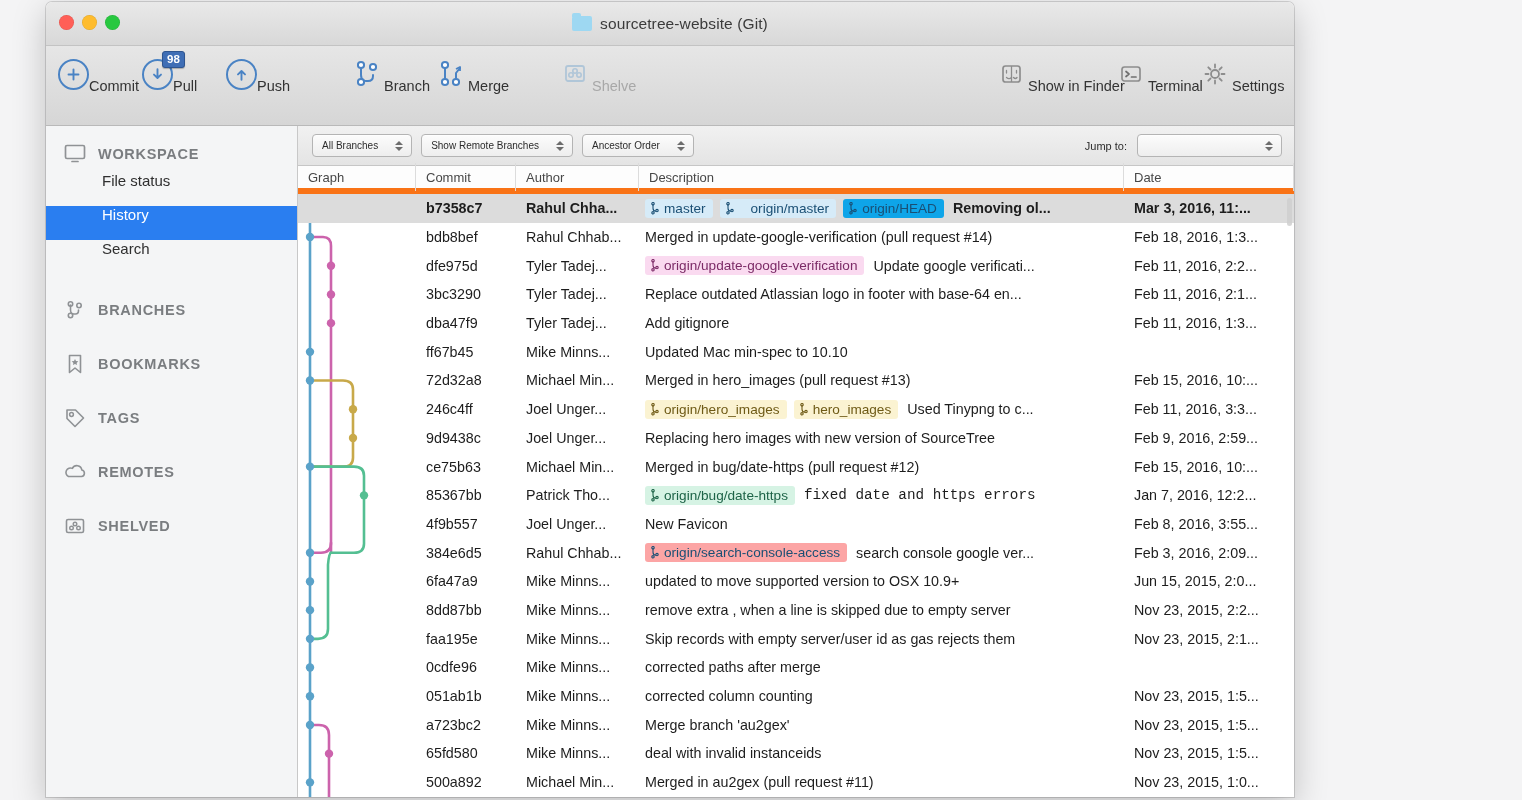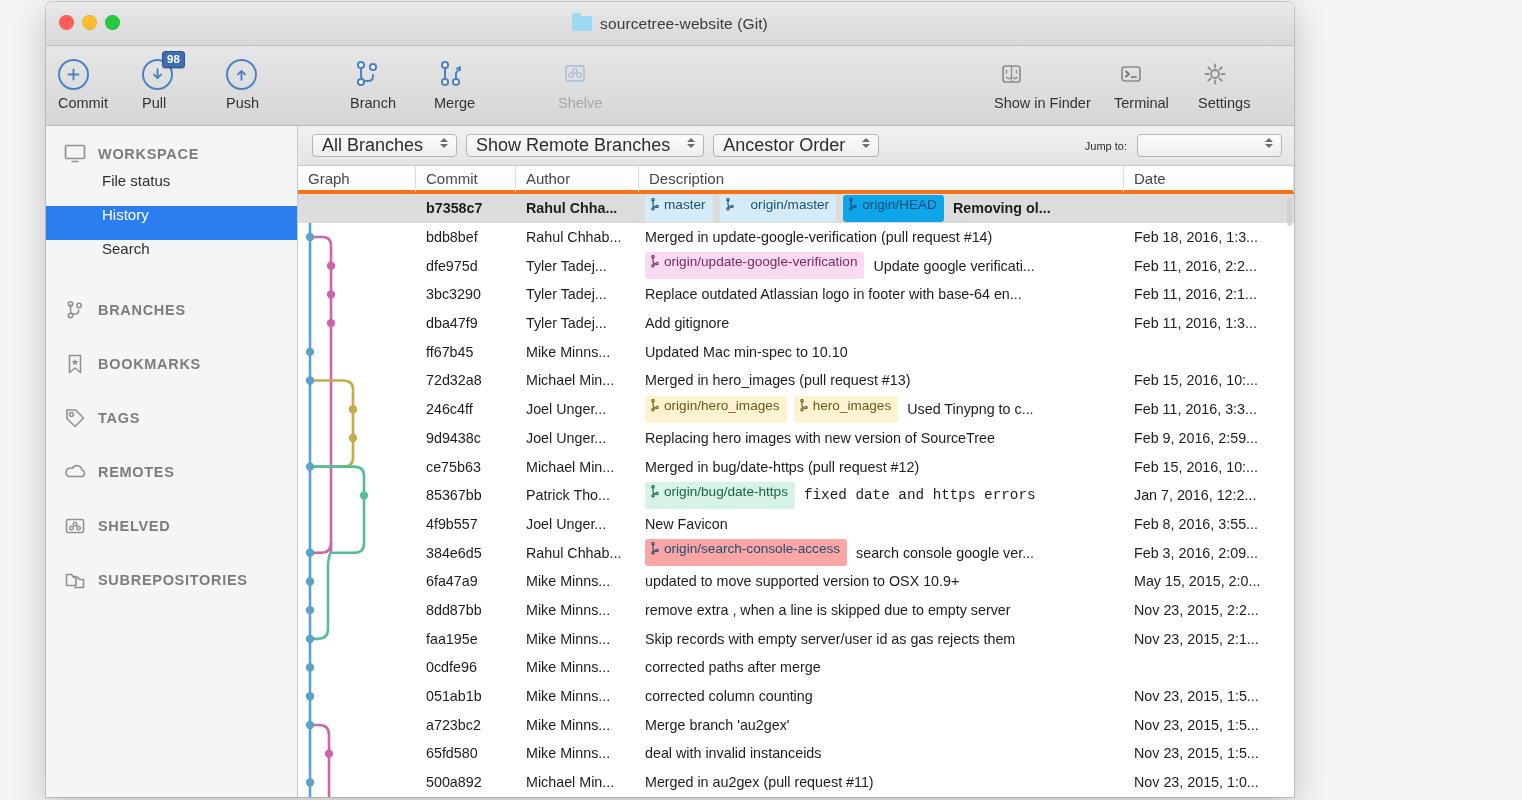--- a/index.html
+++ b/index.html
@@ -65,21 +65,21 @@
     height: 80px;
     flex: 0 0 80px;
     background: linear-gradient(to bottom, #e6e6e6, #d6d6d6);
     border-bottom: 1px solid #b9b9b9;
     display: flex;
     align-items: flex-start;
     padding: 6px 12px 0 12px;
     position: relative;
   }
   .tbtn {
-    display: flex; flex-direction: column; align-items: flex-start;
+    display: flex; align-items: flex-end;
     justify-content: flex-start;
     width: 84px; padding-top: 2px;
     cursor: default; position: relative;
   }
   .tbtn .glyph { height: 40px; display:flex; align-items:center; justify-content:center; position:relative;}
   .tbtn .lbl {
     font-size: 14.5px; color: #333; margin-top: 1px; white-space: nowrap;
   }
   .tbtn.disabled .lbl { color: #a8a8a8; }
   .tbtn.wide { width: 120px; }
@@ -131,23 +131,23 @@
     height: 40px; flex: 0 0 40px;
     background: linear-gradient(to bottom, #f1f1f1, #e4e4e4);
     border-bottom: 1px solid #c6c6c6;
     display: flex; align-items: center; gap: 9px;
     padding: 0 12px 0 14px;
   }
   .popup {
     height: 23px; border-radius: 4px;
     background: linear-gradient(to bottom, #fcfcfc, #eeeeee);
     border: 1px solid #b4b4b4;
-    display: flex; 
+    display: flex; align-items: center;
     padding: 0 6px 0 9px;
-    font-size: 18px; color: #2c2c2c;
+    font-size: 10px; color: #2c2c2c;
     box-shadow: 0 1px 0 rgba(255,255,255,.7) inset;
     white-space: nowrap;
   }
   .popup .ptext { margin-right: 16px; }
   .chev {
     width: 11px; height: 16px; position: relative; flex: 0 0 11px;
   }
   .chev:before, .chev:after {
     content: ""; position: absolute; left: 1px;
     border-left: 4px solid transparent; border-right: 4px solid transparent;
@@ -157,23 +157,23 @@
 
   #jumpto-wrap { margin-left: auto; display: flex; align-items: center; gap: 10px; }
   #jumpto-label { font-size: 11px; color: #2c2c2c; }
   .popup.blank { width: 145px; }
   .popup.blank .ptext { flex: 1 1 auto; margin-right: 0; }
 
   
   #table-head {
     height: 28px; flex: 0 0 28px;
     background: #fdfdfd;
-    border-bottom: 4px solid #f97316;
+    border-bottom: 6px solid #f97316;
     display: flex; align-items: center;
-    font-size: 15px; color: #474747;
+    font-size: 13px; color: #474747;
   }
   #table-head .th {
     height: 28px; display: flex; align-items: center;
     padding-left: 10px; border-right: 1px solid #dcdcdc;
     flex: 0 0 auto; overflow: hidden;
   }
   .col-graph { width: 118px; }
   .col-commit { width: 100px; }
   .col-author { width: 123px; }
   .col-desc   { flex: 1 1 auto !important; min-width: 0; }
@@ -190,21 +190,21 @@
   .cell { height: 100%; display: flex; align-items: center; overflow: hidden; flex: 0 0 auto;}
   .cell.commit { padding-left: 10px; }
   .cell.author { padding-left: 10px; }
   .cell.desc   { padding-left: 6px; gap: 7px; min-width: 0;}
   .cell.date   { padding-left: 10px; }
   .cell.graph  { }
   .desc-text { white-space: nowrap; overflow: hidden; }
 
   .reftag {
     display: inline-flex; align-items: center; gap: 4px;
-    border-radius: 3px; padding: 2px 7px 10px 5px;
+    border-radius: 3px; padding: 2px 7px 2px 5px;
     font-size: 13.6px; font-weight: 400; white-space: nowrap;
     flex: 0 0 auto;
   }
   .reftag .bicon { flex: 0 0 10px; }
 
   
   #vscroll {
     position: absolute; right: 2px; top: 4px; width: 5px; height: 28px;
     background: #cfcfcf; border-radius: 3px; opacity: .85;
   }
@@ -429,29 +429,20 @@
             <circle cx="7.5" cy="13" r="1.8" fill="none" stroke="#8f9295" stroke-width="1.4"></circle>
             <circle cx="14.5" cy="13" r="1.8" fill="none" stroke="#8f9295" stroke-width="1.4"></circle>
             <circle cx="11" cy="9" r="1.8" fill="none" stroke="#8f9295" stroke-width="1.4"></circle>
           </svg>
         </span>
         <span class="gtext">SHELVED</span>
       </div>
 
       <div class="sb-spacer"></div>
 
-      <div class="sb-group">
-        <span class="sb-icon">
-          <svg width="22" height="22" viewBox="0 0 22 22">
-            <path d="M2.5 5.5 h5 l1.5 2 h3 v9 h-9.5 z" fill="none" stroke="#8f9295" stroke-width="1.6" stroke-linejoin="round"></path>
-            <path d="M9 8.5 h5 l1.5 2 h4 v8 h-9.5" fill="none" stroke="#8f9295" stroke-width="1.6" stroke-linejoin="round"></path>
-          </svg>
-        </span>
-        <span class="gtext">SUBREPOSITORIES</span>
-      </div>
 
     </div>
 
     <div id="rightpane">
 
       <div id="filterbar">
         <div class="popup">
           <span class="ptext">All Branches</span>
           <span class="chev"></span>
         </div>
@@ -538,20 +529,21 @@
                   <svg class="bicon" width="10" height="13" viewBox="0 0 10 13">
                     <path d="M3 2.2 v4 c0 3 3 3 3 3" stroke="#1a4f74" stroke-width="1.1" fill="none"></path>
                     <circle cx="3" cy="1.7" r="1.2" fill="none" stroke="#1a4f74" stroke-width="1.1"></circle>
                     <circle cx="3" cy="10.8" r="1.2" fill="none" stroke="#1a4f74" stroke-width="1.1"></circle>
                     <circle cx="7" cy="8.6" r="1.2" fill="none" stroke="#1a4f74" stroke-width="1.1"></circle>
                   </svg>
                   <span>origin/HEAD</span>
                 </span>
                 <span class="desc-text" style="margin-left: 2px;">Removing ol...</span>
               </div>
+              <div class="cell date col-date">Mar 3, 2016, 11:...</div>
             </div>
             <div class="row">
               <div class="cell graph col-graph"></div>
               <div class="cell commit col-commit">bdb8bef</div>
               <div class="cell author col-author">Rahul Chhab...</div>
               <div class="cell desc col-desc">
                 <span class="desc-text">Merged in update-google-verification (pull request #14)</span>
               </div>
               <div class="cell date col-date">Feb 18, 2016, 1:3...</div>
             </div>
@@ -698,21 +690,21 @@
               </div>
               <div class="cell date col-date">Feb 3, 2016, 2:09...</div>
             </div>
             <div class="row">
               <div class="cell graph col-graph"></div>
               <div class="cell commit col-commit">6fa47a9</div>
               <div class="cell author col-author">Mike Minns...</div>
               <div class="cell desc col-desc">
                 <span class="desc-text">updated to move supported version to OSX 10.9+</span>
               </div>
-              <div class="cell date col-date">May 15, 2015, 2:0...</div>
+              <div class="cell date col-date">Jun 15, 2015, 2:0...</div>
             </div>
             <div class="row">
               <div class="cell graph col-graph"></div>
               <div class="cell commit col-commit">8dd87bb</div>
               <div class="cell author col-author">Mike Minns...</div>
               <div class="cell desc col-desc">
                 <span class="desc-text">remove extra , when a line is skipped due to empty server</span>
               </div>
               <div class="cell date col-date">Nov 23, 2015, 2:2...</div>
             </div>

